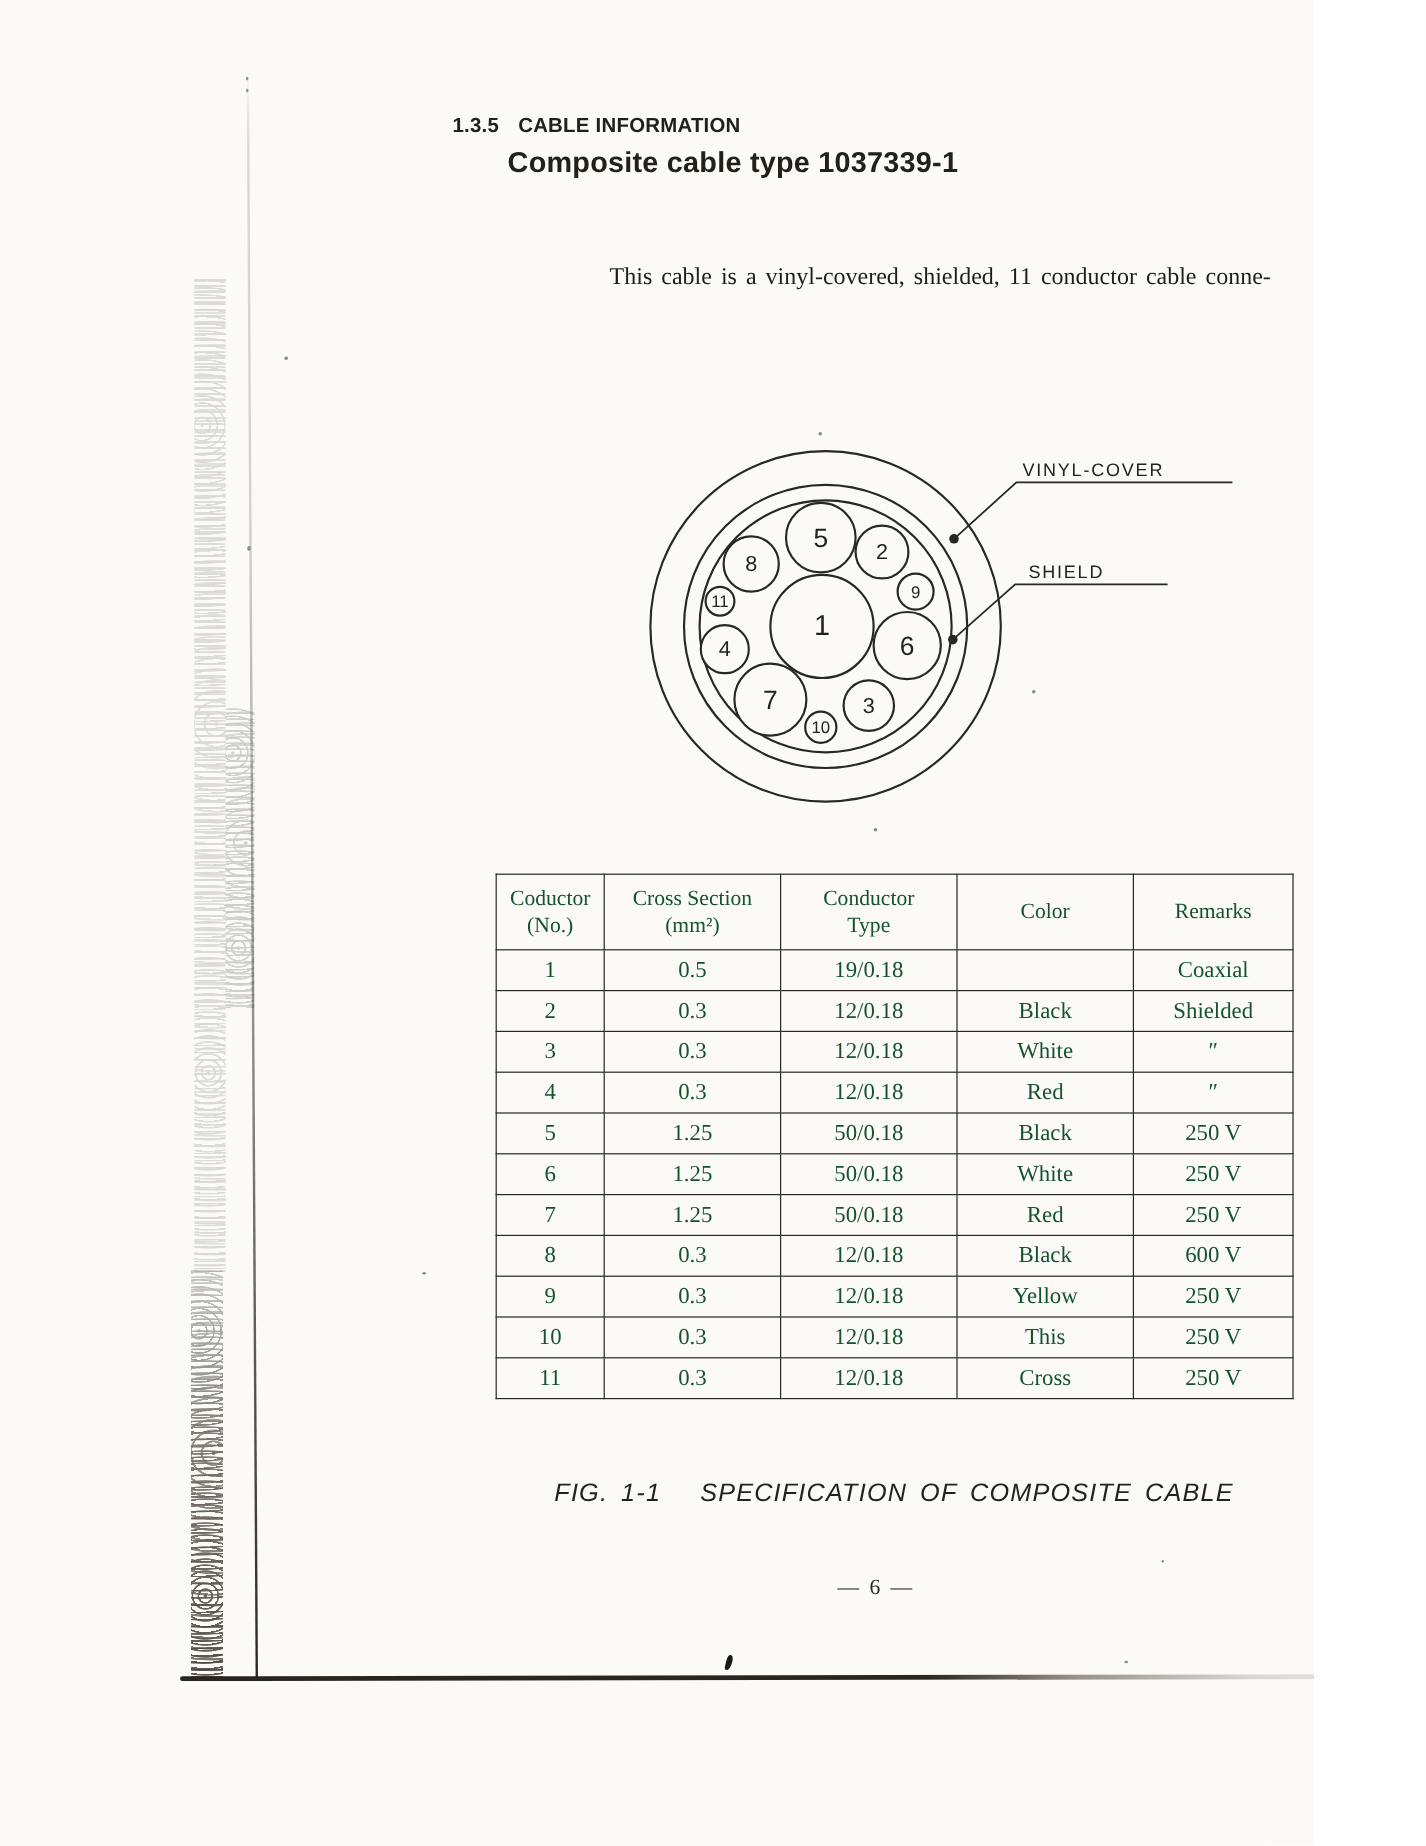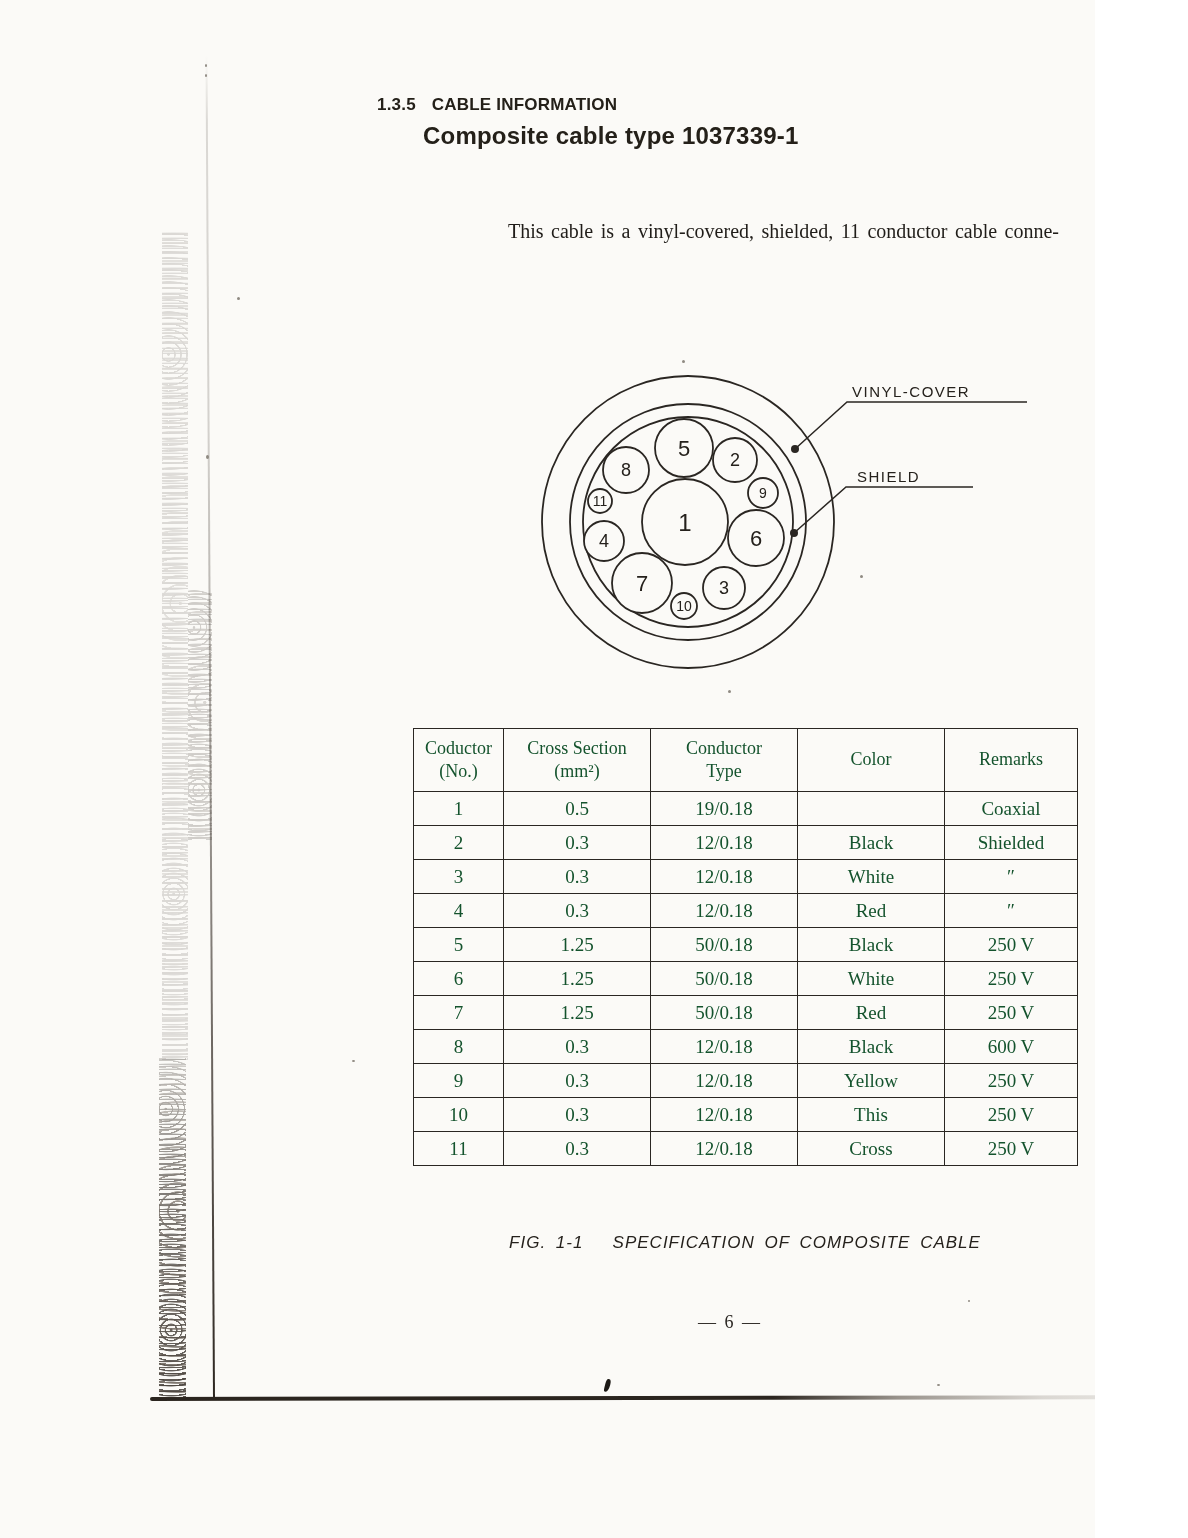--- a/index.html
+++ b/index.html
@@ -94,21 +94,21 @@
   }
   table.spec th,table.spec td{
     border:1.6px solid #2a2622;text-align:center;vertical-align:middle;
     font-weight:normal;padding:0;
   }
   table.spec th{height:62px;font-size:18px;line-height:1.3;white-space:pre-line;}
   table.spec td{height:33px;}
   
   .caption{
     position:absolute;left:413px;top:1233px;width:664px;text-align:center;
-    font-family:"Liberation Sans",sans-serif;font-style:italic;font-size:17px;
+    font-family:"Liberation Sans",sans-serif;font-style:italic;font-size:21px;
     letter-spacing:1px;word-spacing:4px;white-space:pre;color:#25211c;
   }
   .pageno{
     position:absolute;left:420px;top:1312px;width:620px;text-align:center;
     font-size:18px;letter-spacing:2px;color:#2a2622;
   }
 </style>
 </head>
 <body>
 

